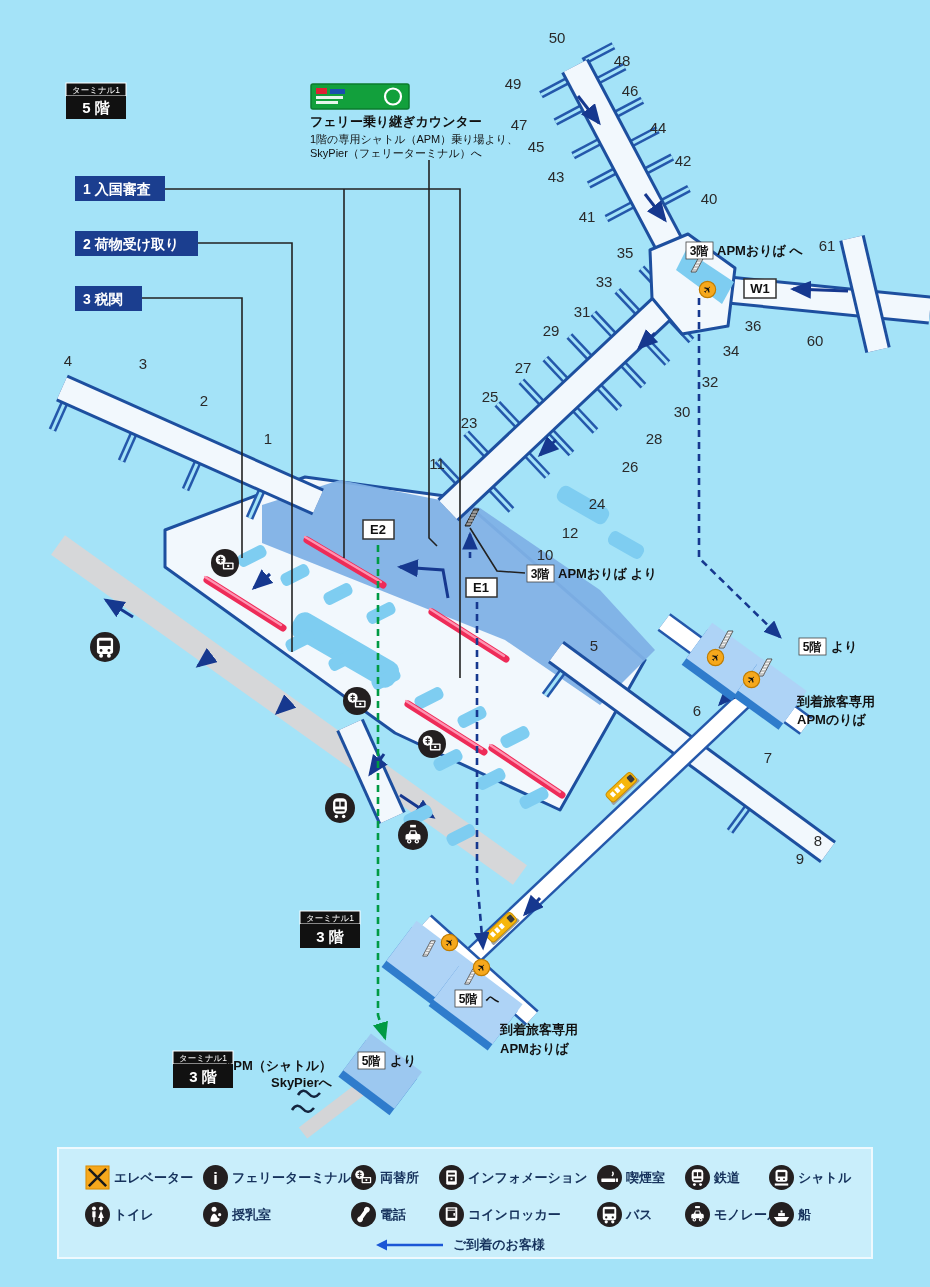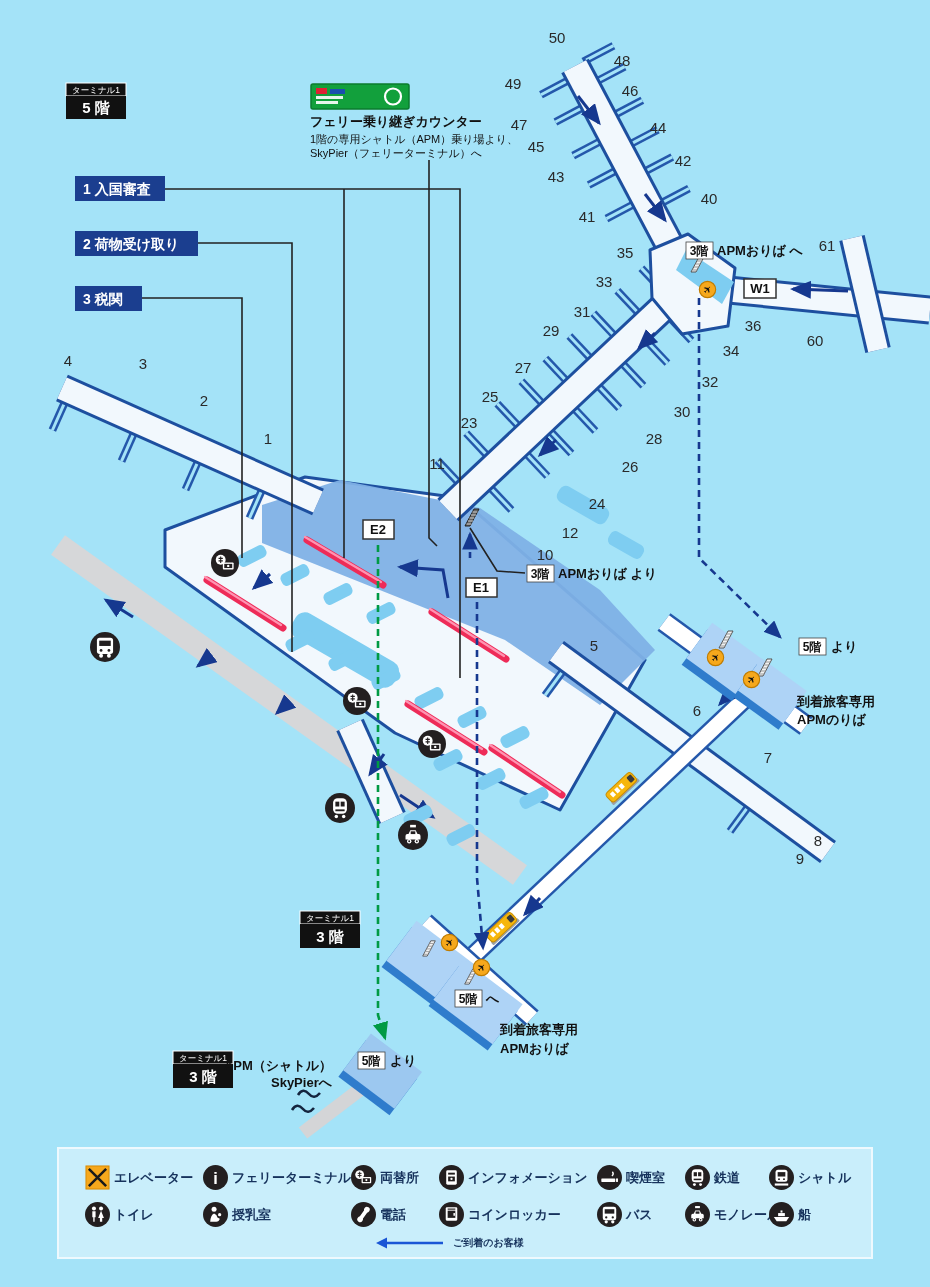--- a/index.html
+++ b/index.html
@@ -16,21 +16,21 @@
   }
   .legend-grid{
     display:grid;
     grid-template-columns:118px 148px 88px 158px 88px 84px 100px;
     grid-row-gap:12px;
   }
   .li{display:flex;align-items:center;gap:4px;}
   .li span{font-size:13px;font-weight:bold;color:#16325c;white-space:nowrap;}
   .licon{width:25px;height:25px;flex:0 0 25px;}
   .arrival-note{display:flex;align-items:center;gap:8px;margin:9px 0 0 290px;}
-  .arrival-note span{font-size:10px;font-weight:bold;color:#16325c;}
+  .arrival-note span{font-size:13px;font-weight:bold;color:#16325c;}
   text{font-family:"Liberation Sans","DejaVu Sans",sans-serif;}
 </style>
 </head>
 <body>
 
 <svg id="map" width="930" height="1140" viewBox="0 0 930 1140">
   <defs>
     <marker id="mnavy" markerWidth="9" markerHeight="8" refX="6" refY="3" orient="auto" markerUnits="strokeWidth">
       <path d="M0,0 L7,3 L0,6 Z" fill="#16388f"></path>
     </marker>

